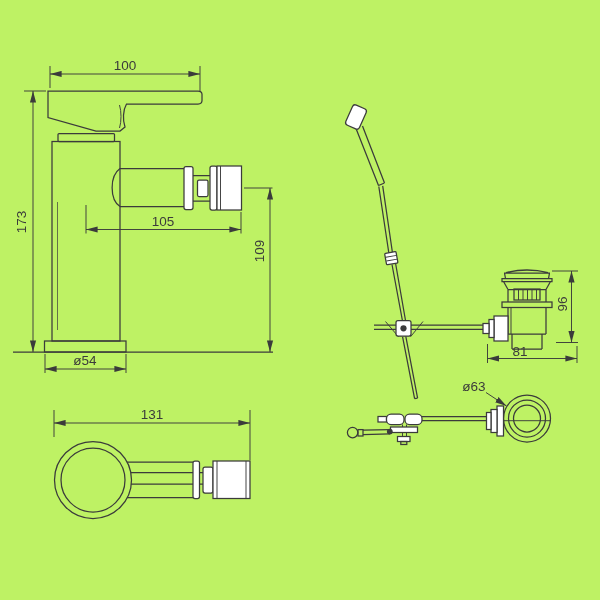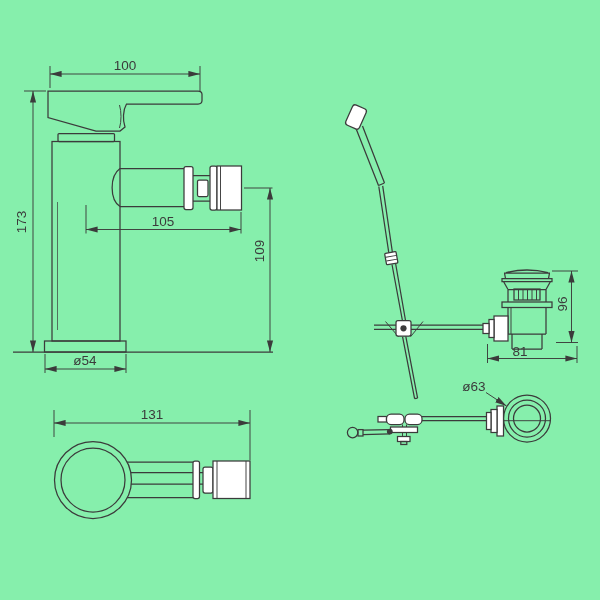--- a/index.html
+++ b/index.html
@@ -1,17 +1,17 @@
 <!DOCTYPE html>
 <html><head>
 <meta charset="utf-8">
 <style>
   html,body{margin:0;padding:0;background:#fff;}
   .sheet{
-    width:600px;height:600px;background:#86efac;position:relative;overflow:hidden;
+    width:600px;height:600px;background:#bef264;position:relative;overflow:hidden;
     font-family:"Liberation Sans", sans-serif;
   }
   svg{display:block}
   
   .ln path,.ln line,.ln rect,.ln circle{stroke:#3b3b3b;fill:none;stroke-width:1.25;stroke-linecap:butt;stroke-linejoin:miter;}
   .thin{stroke-width:0.95 !important;}
   .hair{stroke-width:0.7 !important;}
   .fillw{fill:#ffffff !important;}
   .filld{fill:#3b3b3b !important;stroke:none !important;}
   text{

